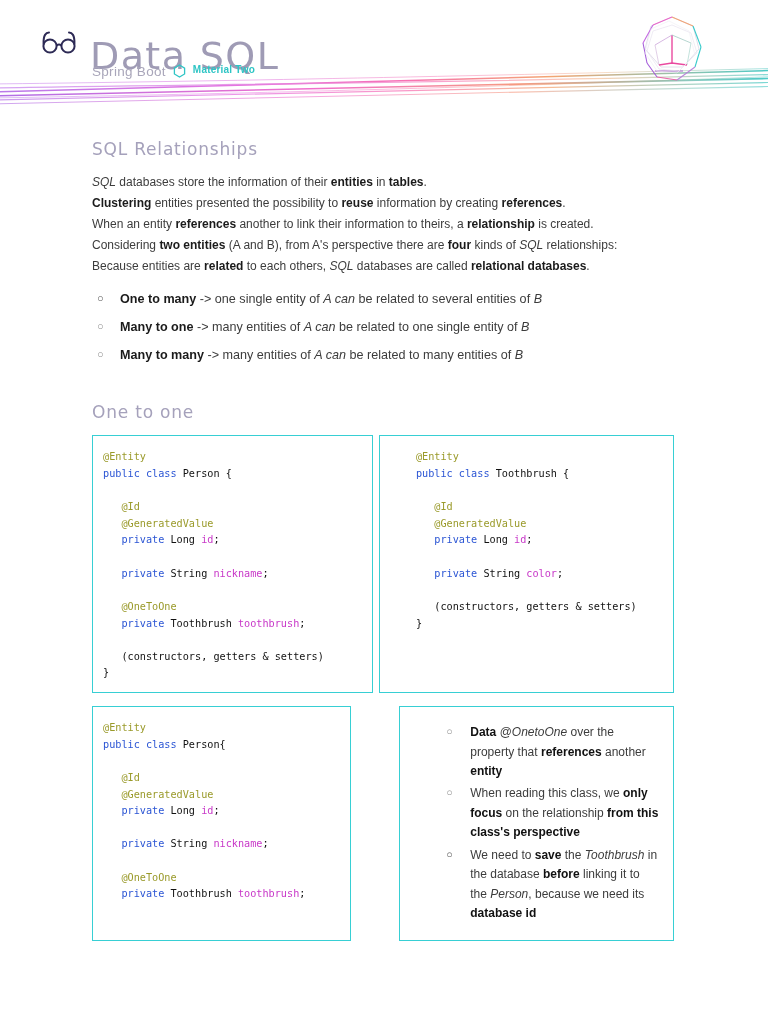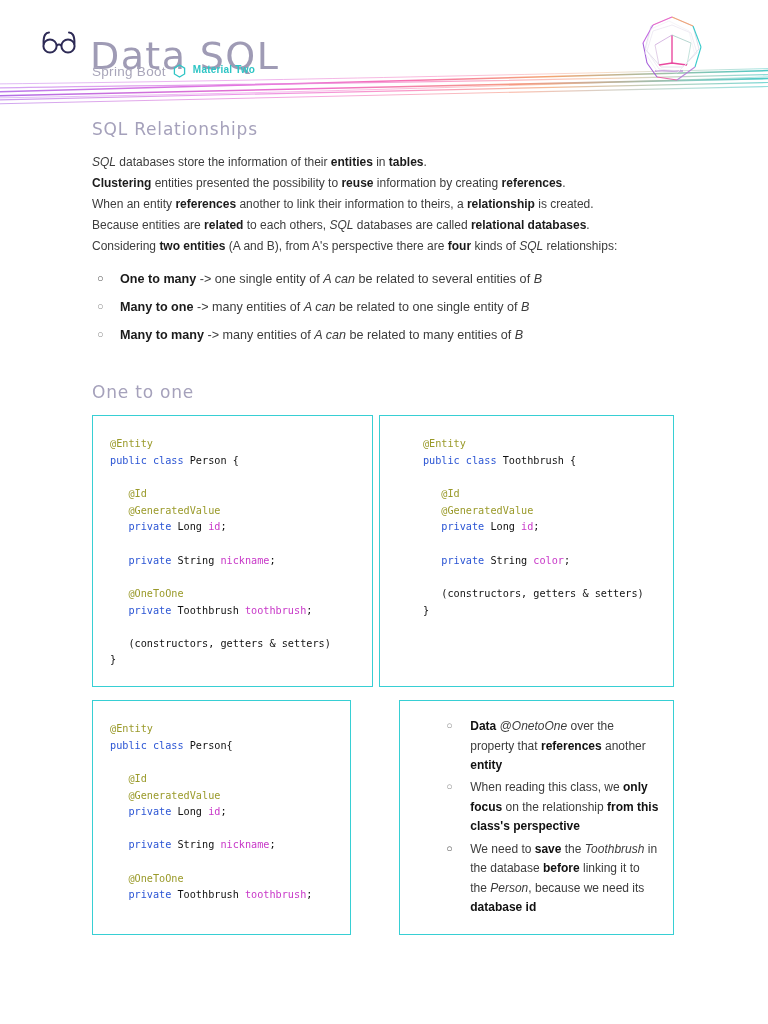--- a/index.html
+++ b/index.html
@@ -72,21 +72,21 @@
     right: 55px;
     top: 11px;
     width: 82px;
     height: 86px;
   }
 
   
   .content {
     position: absolute;
     left: 0;
-    top: 104px;
+    top: 124px;
     width: 768px;
   }
   .section-heading {
     font-family: "DejaVu Sans", sans-serif;
     font-size: 17px;
     font-weight: 400;
     color: #a5a1bb;
     letter-spacing: 0.8px;
     margin: 15px 0 13px 92px;
   }
@@ -146,21 +146,21 @@
     padding: 13px 10px 10px 10px;
   }
   .card.notes-card {
     width: 298px;
     padding: 16px 14px 14px 8px;
   }
   .card-row .card:first-child { width: 284px; }
   .card-row .card:last-child  { width: 298px; padding-left: 36px; }
 
   pre.code {
-    margin: 7px;
+    margin: 0;
     font-family: "DejaVu Sans Mono", monospace;
     font-size: 10.2px;
     line-height: 1.63;
     color: #111111;
     white-space: pre;
   }
   .tok-ann  { color: #9a9a2a; }
   .tok-kw   { color: #2b55d4; }
   .tok-type { color: #111111; }
   .tok-var  { color: #c838c8; }
@@ -274,22 +274,22 @@
 </div>
 
 <div class="content">
 
   <h2 class="section-heading">SQL Relationships</h2>
 
   <div>
     <p class="para"><i>SQL</i> databases store the information of their <b>entities</b> in <b>tables</b>.</p>
     <p class="para"><b>Clustering</b> entities presented the possibility to <b>reuse</b> information by creating <b>references</b>.</p>
     <p class="para">When an entity <b>references</b> another to link their information to theirs, a <b>relationship</b> is created.</p>
+    <p class="para">Considering <b>two entities</b> (A and B), from A's perspective there are <b>four</b> kinds of <i>SQL</i> relationships:</p>
     <p class="para">Because entities are <b>related</b> to each others, <i>SQL</i> databases are called <b>relational databases</b>.</p>
-    <p class="para">Considering <b>two entities</b> (A and B), from A's perspective there are <b>four</b> kinds of <i>SQL</i> relationships:</p>
   </div>
 
   <ul class="bullets">
     <li>
       <span class="bullet-mark">○</span>
     </li>
     <li>
       <span class="bullet-mark">○</span>
       <span><b>One to many</b> -&gt; one single entity of <i>A can</i> be related to several entities of <i>B</i></span>
     </li>

